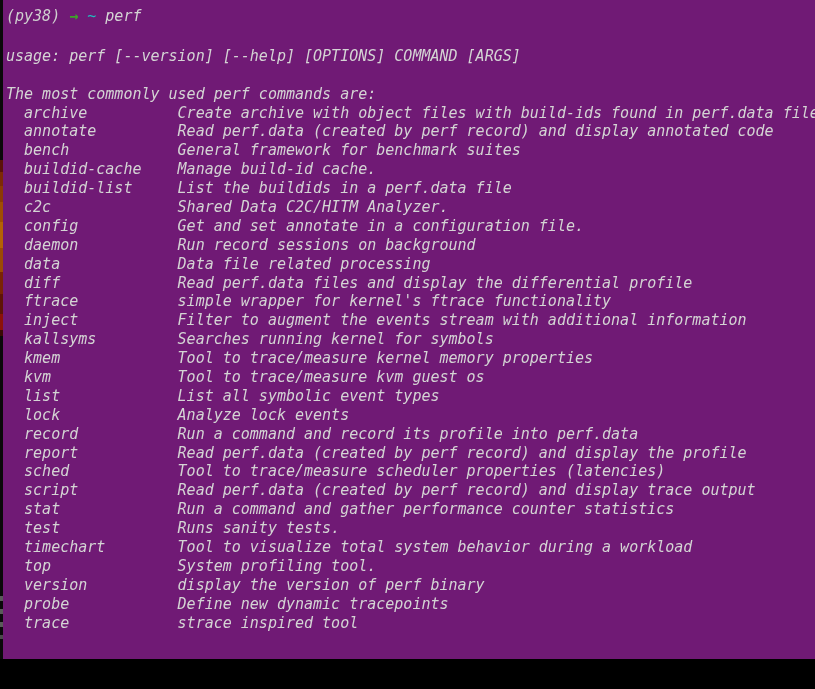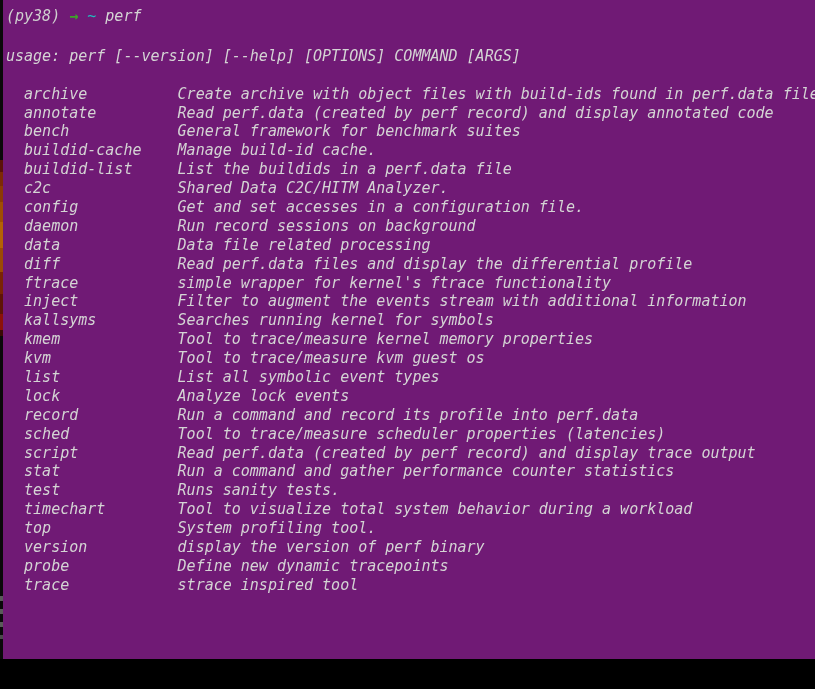--- a/index.html
+++ b/index.html
@@ -105,40 +105,42 @@
     <div class="gap-top"></div>
 
     <div class="prompt-line"><span class="p-env">(py38)</span><span> </span><span class="p-arrow">→</span><span> </span><span class="p-path">~</span><span> </span><span class="p-cmd">perf</span></div>
 
     <div class="line blank"></div>
 
     <div class="line">usage: perf [--version] [--help] [OPTIONS] COMMAND [ARGS]</div>
 
     <div class="line blank"></div>
 
+    <div class="line">The most commonly used perf commands are:</div>
 
     <div id="command-list">
         <div class="line"><span>  </span><span>archive</span><span>          </span><span>Create archive with object files with build-ids found in perf.data file</span></div>
         <div class="line"><span>  </span><span>annotate</span><span>         </span><span>Read perf.data (created by perf record) and display annotated code</span></div>
         <div class="line"><span>  </span><span>bench</span><span>            </span><span>General framework for benchmark suites</span></div>
         <div class="line"><span>  </span><span>buildid-cache</span><span>    </span><span>Manage build-id cache.</span></div>
         <div class="line"><span>  </span><span>buildid-list</span><span>     </span><span>List the buildids in a perf.data file</span></div>
         <div class="line"><span>  </span><span>c2c</span><span>              </span><span>Shared Data C2C/HITM Analyzer.</span></div>
-        <div class="line"><span>  </span><span>config</span><span>           </span><span>Get and set accesses in a configuration file.</span></div>
+        <div class="line"><span>  </span><span>config</span><span>           </span><span>Get and set annotate in a configuration file.</span></div>
         <div class="line"><span>  </span><span>daemon</span><span>           </span><span>Run record sessions on background</span></div>
         <div class="line"><span>  </span><span>data</span><span>             </span><span>Data file related processing</span></div>
         <div class="line"><span>  </span><span>diff</span><span>             </span><span>Read perf.data files and display the differential profile</span></div>
         <div class="line"><span>  </span><span>ftrace</span><span>           </span><span>simple wrapper for kernel's ftrace functionality</span></div>
         <div class="line"><span>  </span><span>inject</span><span>           </span><span>Filter to augment the events stream with additional information</span></div>
         <div class="line"><span>  </span><span>kallsyms</span><span>         </span><span>Searches running kernel for symbols</span></div>
         <div class="line"><span>  </span><span>kmem</span><span>             </span><span>Tool to trace/measure kernel memory properties</span></div>
         <div class="line"><span>  </span><span>kvm</span><span>              </span><span>Tool to trace/measure kvm guest os</span></div>
         <div class="line"><span>  </span><span>list</span><span>             </span><span>List all symbolic event types</span></div>
         <div class="line"><span>  </span><span>lock</span><span>             </span><span>Analyze lock events</span></div>
         <div class="line"><span>  </span><span>record</span><span>           </span><span>Run a command and record its profile into perf.data</span></div>
+        <div class="line"><span>  </span><span>report</span><span>           </span><span>Read perf.data (created by perf record) and display the profile</span></div>
         <div class="line"><span>  </span><span>sched</span><span>            </span><span>Tool to trace/measure scheduler properties (latencies)</span></div>
         <div class="line"><span>  </span><span>script</span><span>           </span><span>Read perf.data (created by perf record) and display trace output</span></div>
         <div class="line"><span>  </span><span>stat</span><span>             </span><span>Run a command and gather performance counter statistics</span></div>
         <div class="line"><span>  </span><span>test</span><span>             </span><span>Runs sanity tests.</span></div>
         <div class="line"><span>  </span><span>timechart</span><span>        </span><span>Tool to visualize total system behavior during a workload</span></div>
         <div class="line"><span>  </span><span>top</span><span>              </span><span>System profiling tool.</span></div>
         <div class="line"><span>  </span><span>version</span><span>          </span><span>display the version of perf binary</span></div>
         <div class="line"><span>  </span><span>probe</span><span>            </span><span>Define new dynamic tracepoints</span></div>
         <div class="line"><span>  </span><span>trace</span><span>            </span><span>strace inspired tool</span></div>
       </div>

